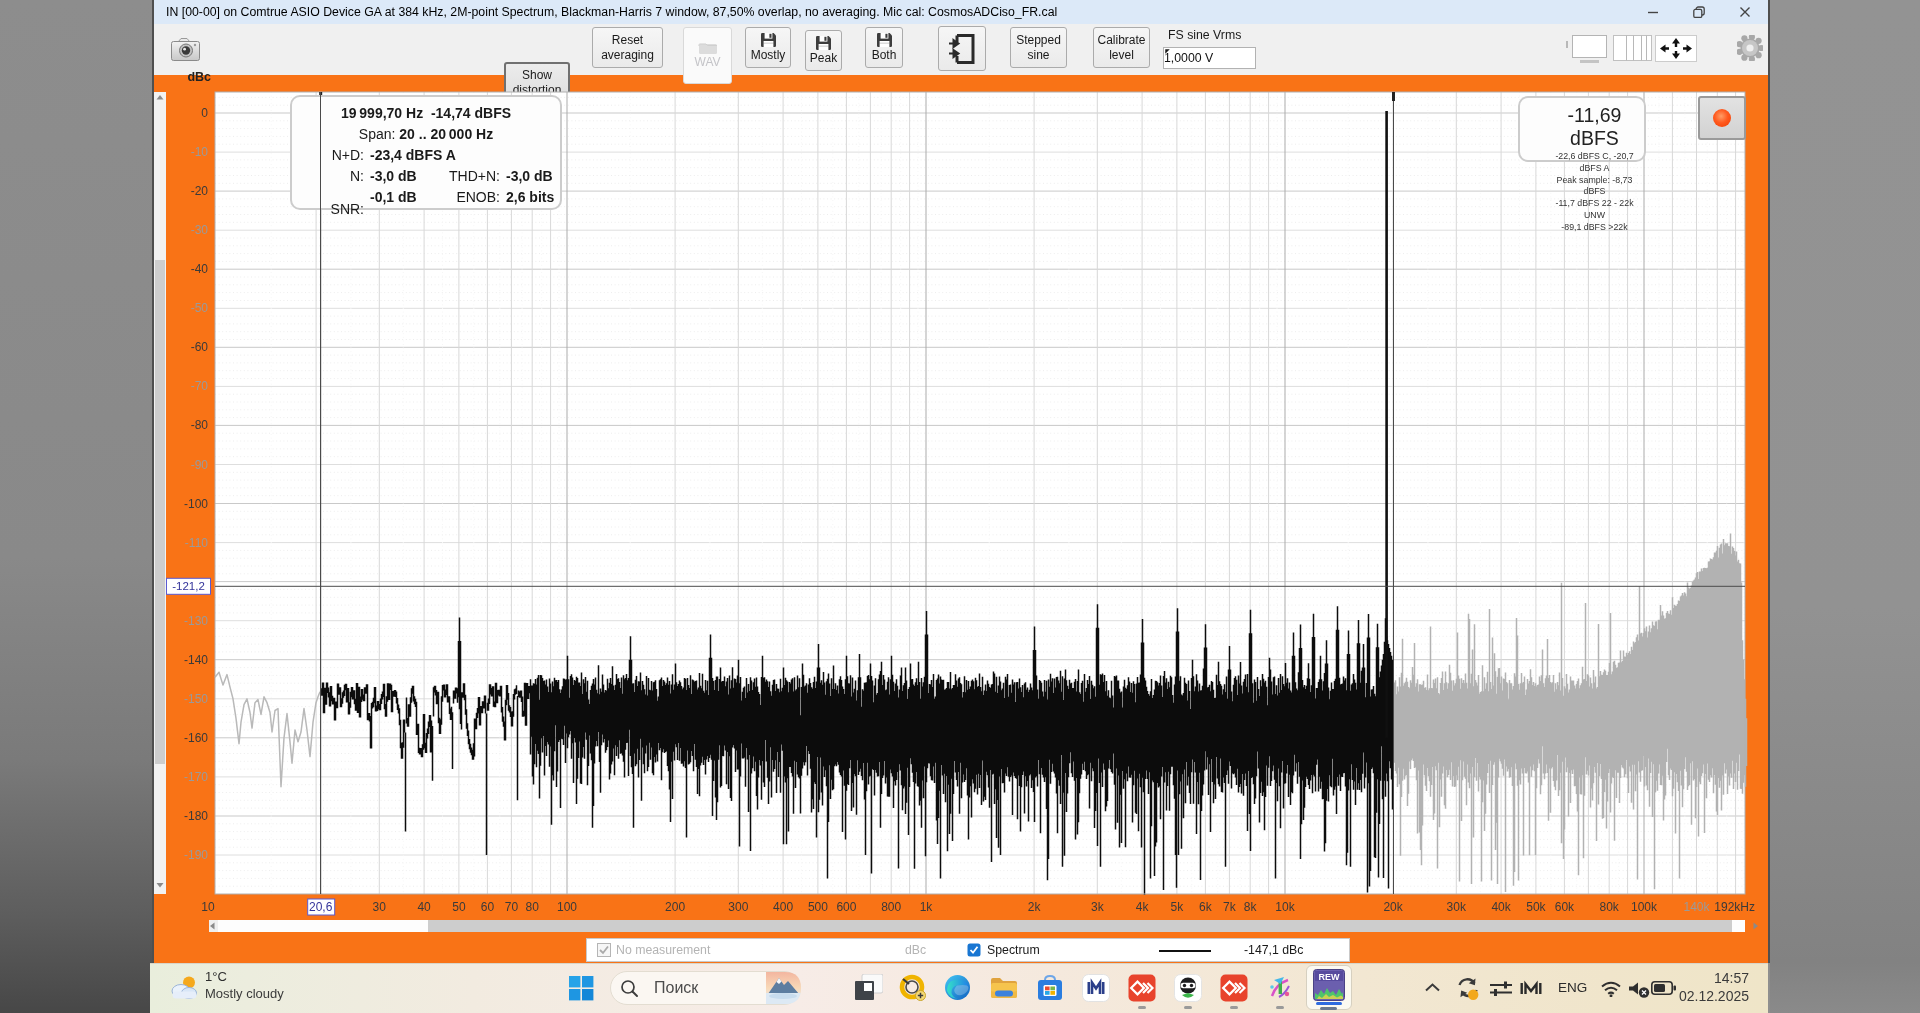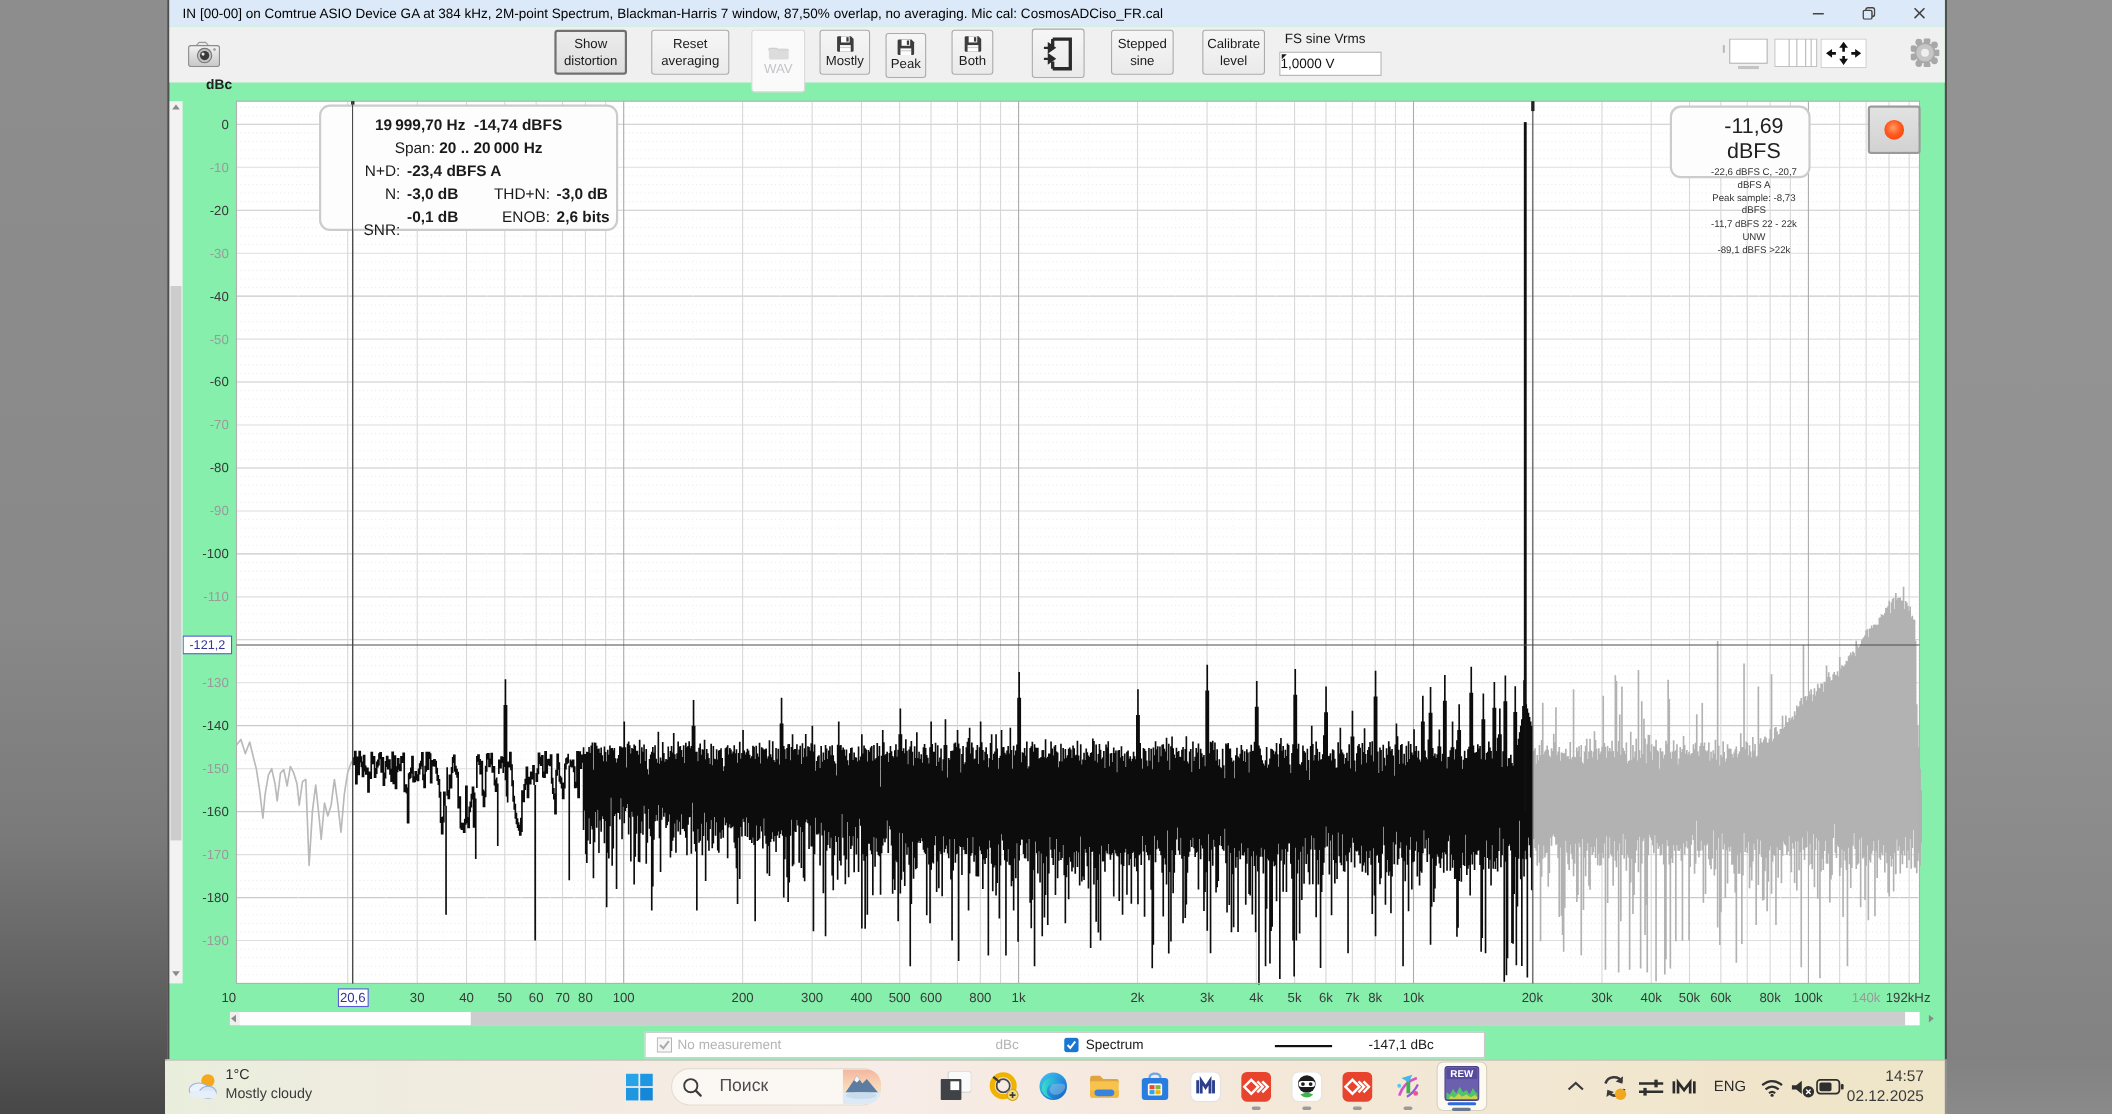--- a/index.html
+++ b/index.html
@@ -1,31 +1,31 @@
 <!DOCTYPE html>
 <html><head><meta charset="utf-8"><style>
 * { margin:0; padding:0; box-sizing:border-box; }
 html,body { width:1920px; height:1013px; overflow:hidden; font-family:"Liberation Sans", sans-serif; }
 body { position:relative; background:#8f8f8f; }
 .abs { position:absolute; }
 .desk-left { left:0; top:0; width:152px; height:1013px;
   background:linear-gradient(180deg,#8d8d8d 0%,#898989 55%,#7a7a7a 75%,#5e5e5e 90%,#474747 100%); }
 .desk-right { left:1770px; top:0; width:150px; height:1013px;
   background:linear-gradient(180deg,#939393 0%,#929292 60%,#828282 95%,#8a8a8a 100%); }
-.app { left:152px; top:0; width:1618px; height:963px; background:#86efac;
+.app { left:152px; top:0; width:1618px; height:963px; background:#f97316;
   border-left:2px solid #4f4f4f; border-right:2px solid #4f4f4f; }
 .titlebar { position:absolute; left:0; top:0; width:100%; height:24px; background:#dce9f8;
   font-size:12.3px; color:#000; line-height:24px; padding-left:12px; white-space:nowrap; }
 .winbtns { position:absolute; right:0px; top:0; height:24px; display:flex; }
 .winbtns span { width:46px; height:24px; display:flex; align-items:center; justify-content:center; }
 .toolbar { position:absolute; left:0; top:24px; width:100%; height:51px; background:#f0f0f0; }
 .btn { position:absolute; background:linear-gradient(180deg,#f6f6f6,#eaeaea); border:1px solid #ababab;
   border-radius:3px; font-size:12px; color:#1a1a1a; text-align:center; display:flex; flex-direction:column;
   align-items:center; justify-content:center; line-height:14.5px; }
-.btn.sel { border:2px solid #707070; background:linear-gradient(180deg,#ececec,#dedede); }
+.btn.sel { border:2px solid #707070; background:linear-gradient(180deg,#ececec,#dedede);margin-top:35px; }
 .btn.dis { border:1px solid #d9d9d9; background:#fafafa; color:#c4c4c8; }
 .chart { position:absolute; left:0; top:75px; }
 .infobox { position:absolute; background:#fdfdfd; border:2px solid #cccccc; border-radius:10px;padding-left:25px; }
 .infobox .abs { white-space:nowrap; }
 .cursorline { position:absolute; background:#4a4a4a; width:1px; }
 .statusbar { position:absolute; left:432px; top:938px; width:764px; height:24px; background:#fff;
   border:1px solid #c9c9c9; font-size:12.3px; }
 .taskbar { position:absolute; left:150px; top:963px; width:1618px; height:50px;
   background:linear-gradient(90deg,#e9eedc 0%,#ecedde 6%,#f2ebe0 20%,#f7ece7 40%,#f5e9dd 56%,#f2e7d2 75%,#f0e5cb 90%,#efe5c8 100%);
   border-top:1px solid #d9d5c8; }

